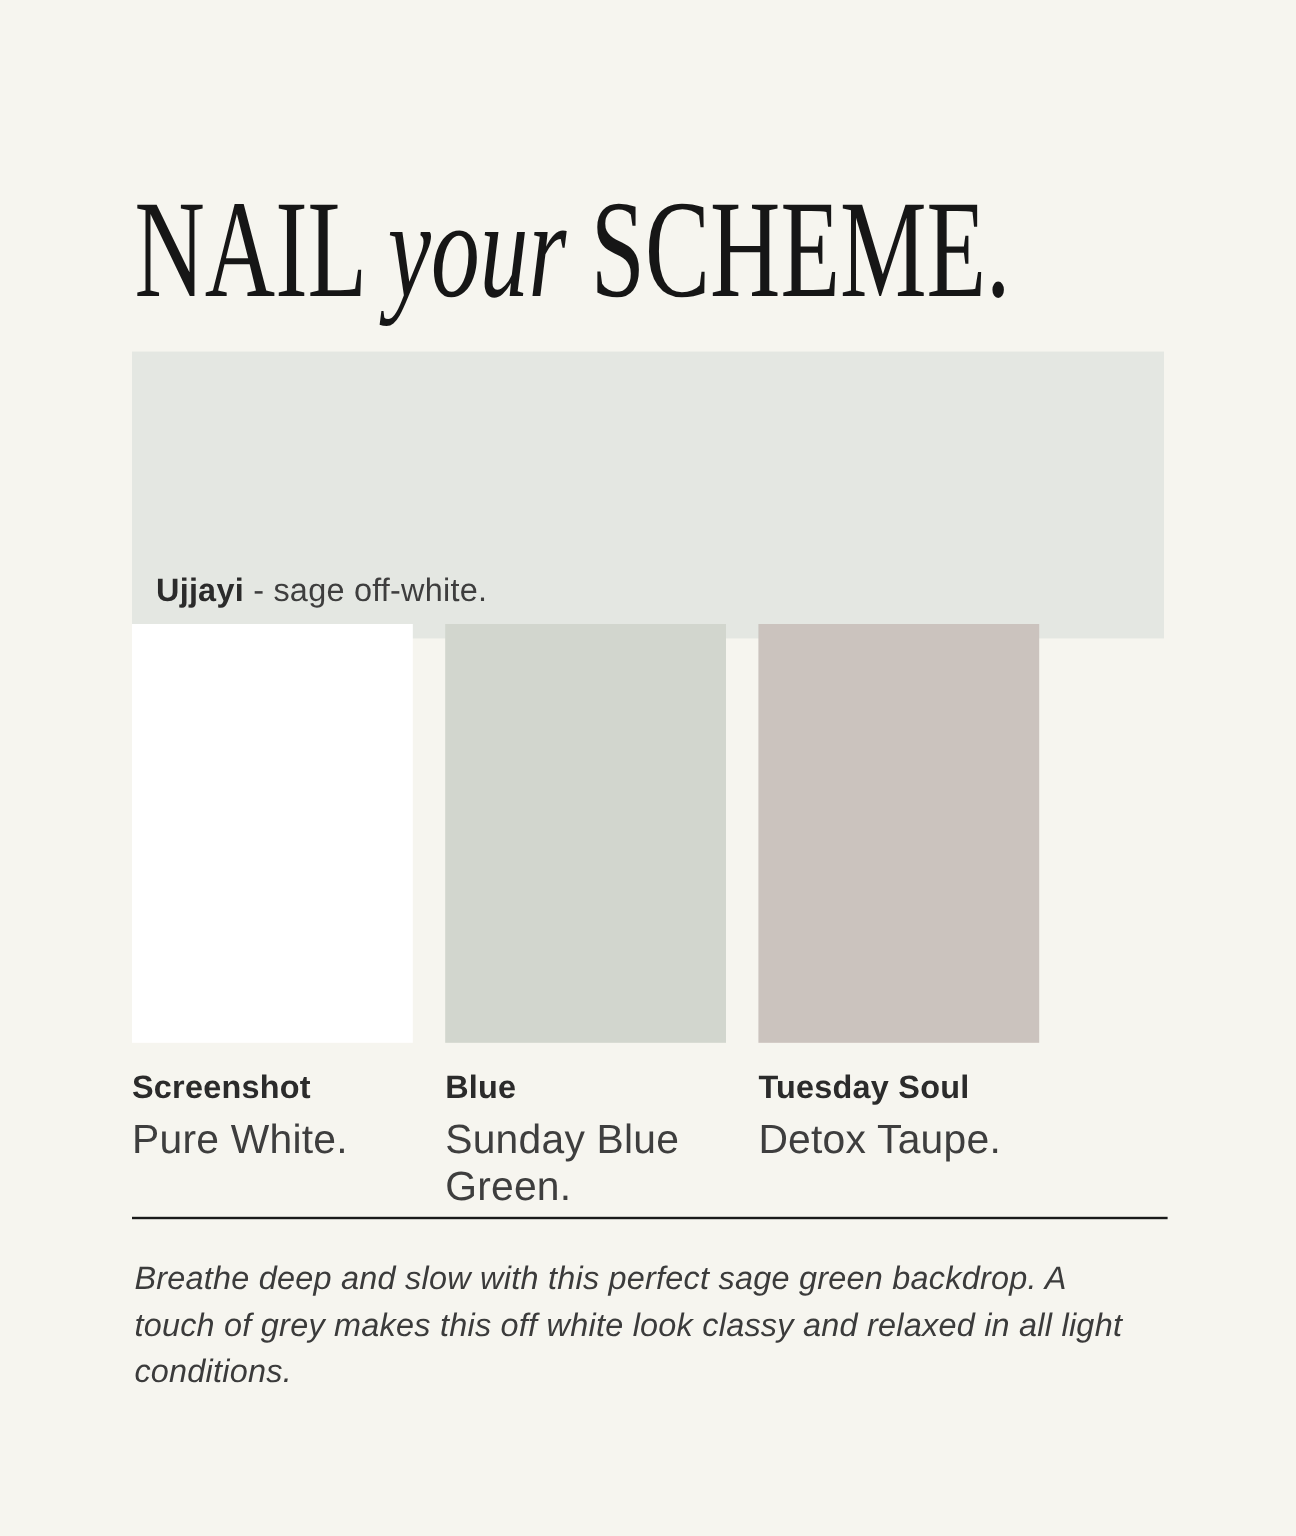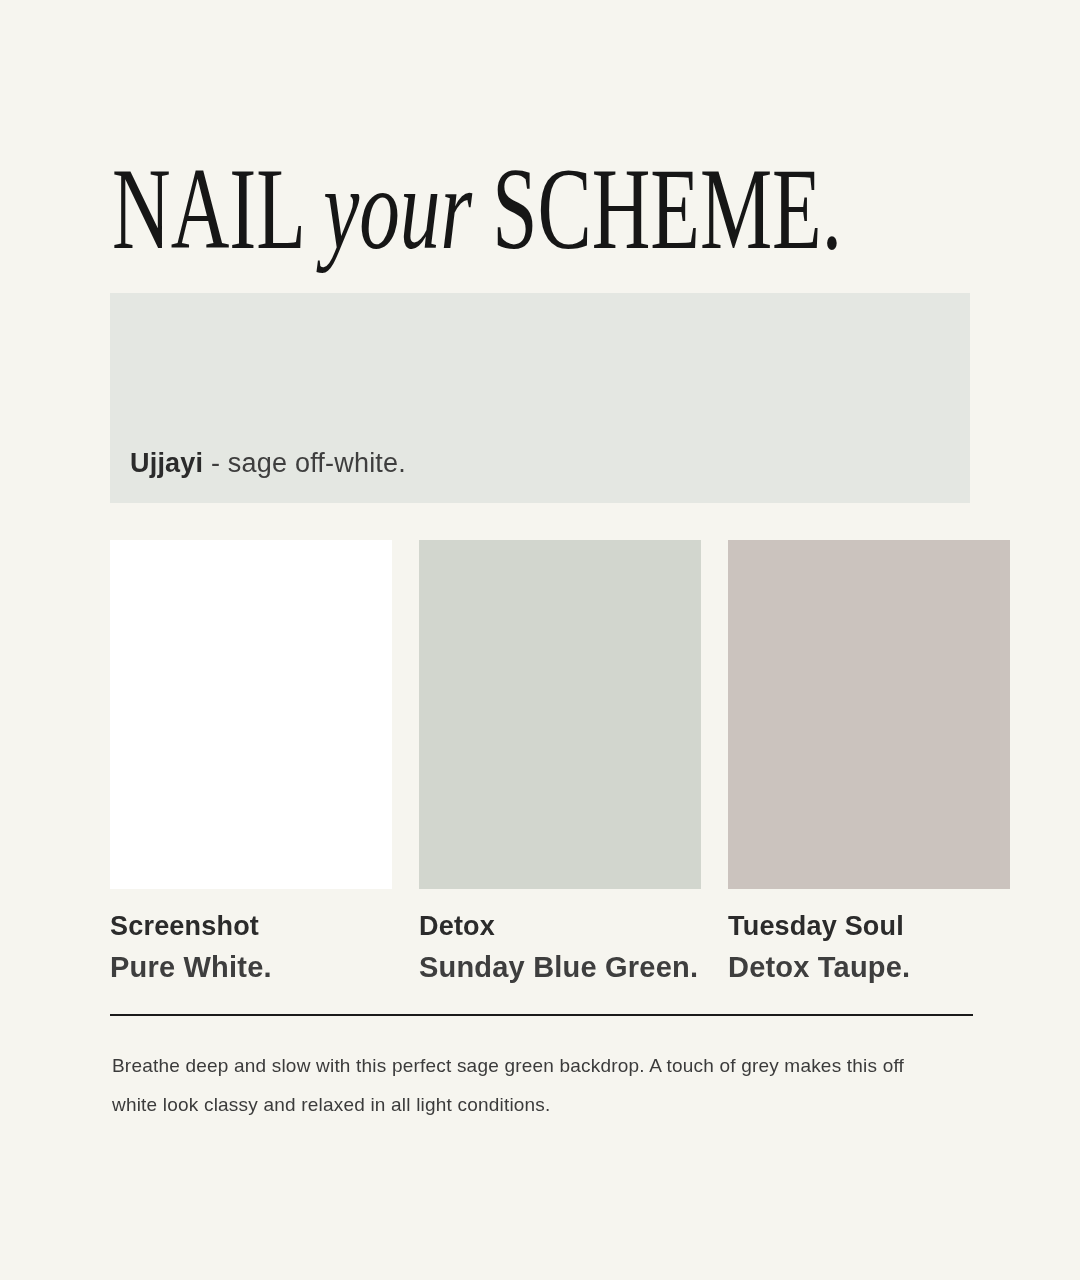--- a/index.html
+++ b/index.html
@@ -27,84 +27,85 @@
     letter-spacing: 0;
   }
   .page-title .italic-word { font-style: italic; }
 
   
   .hero-swatch {
     position: absolute;
     left: 110px;
     top: 293px;
     width: 860px;
-    height: 210px;
+    height: 239px;
   }
   .hero-label {
     position: absolute;
     left: 20px;
     bottom: 24px;
     font-size: 27px;
     color: #3e3e3e;
     letter-spacing: 0.2px;
   }
   .hero-label .swatch-name-strong {
     font-weight: 700;
     color: #2b2b2b;
   }
 
   
   .palette-row {
     position: absolute;
     left: 110px;
-    top: 540px;
-    width: 900px;
+    top: 520px;
+    width: 756px;
     display: flex;
     gap: 27px;
   }
   .palette-item { flex: 1 1 0; }
   .color-swatch {
     width: 100%;
     height: 349px;
   }
   .swatch-name {
     margin-top: 22px;
     font-size: 27px;
     font-weight: 700;
     color: #2b2b2b;
     letter-spacing: 0.2px;
   }
   .swatch-description {
     margin-top: 9px;
-    font-size: 29px;
-    font-weight: 700;
+    font-size: 34px;
+    font-weight: 400;
     color: #3e3e3e;
     letter-spacing: 0.2px;
   }
 
   
   .divider {
     position: absolute;
     left: 110px;
     top: 1014px;
     width: 863px;
     height: 2px;
     background: #1a1a1a;
   }
 
   
   .description-paragraph {
     position: absolute;
     left: 112px;
     top: 1046px;
     width: 828px;
-    font-size: 19px;
+    font-size: 27px;
     line-height: 39px;
     color: #3b3b3b;
     letter-spacing: 0.2px;
+    font-style: italic;
   }
 </style>
 </head>
 <body style="background-color: rgb(246, 245, 239);">
 
 <h1 class="page-title"><span>NAIL</span> <span class="italic-word">your</span> <span>SCHEME.</span></h1>
 
 <div class="hero-swatch" style="background-color: rgb(228, 231, 226);">
   <div class="hero-label">
     <span class="swatch-name-strong">Ujjayi</span>
@@ -116,21 +117,21 @@
 <div class="palette-row">
 
   <div class="palette-item">
     <div class="color-swatch" style="background-color: rgb(255, 255, 255);"></div>
     <div class="swatch-name">Screenshot</div>
     <div class="swatch-description">Pure White.</div>
   </div>
 
   <div class="palette-item">
     <div class="color-swatch" style="background-color: rgb(210, 214, 206);"></div>
-    <div class="swatch-name">Detox</div>
+    <div class="swatch-name">Blue</div>
     <div class="swatch-description">Sunday Blue Green.</div>
   </div>
 
   <div class="palette-item">
     <div class="color-swatch" style="background-color: rgb(203, 195, 190);"></div>
     <div class="swatch-name">Tuesday Soul</div>
     <div class="swatch-description">Detox Taupe.</div>
   </div>
 
 </div>

